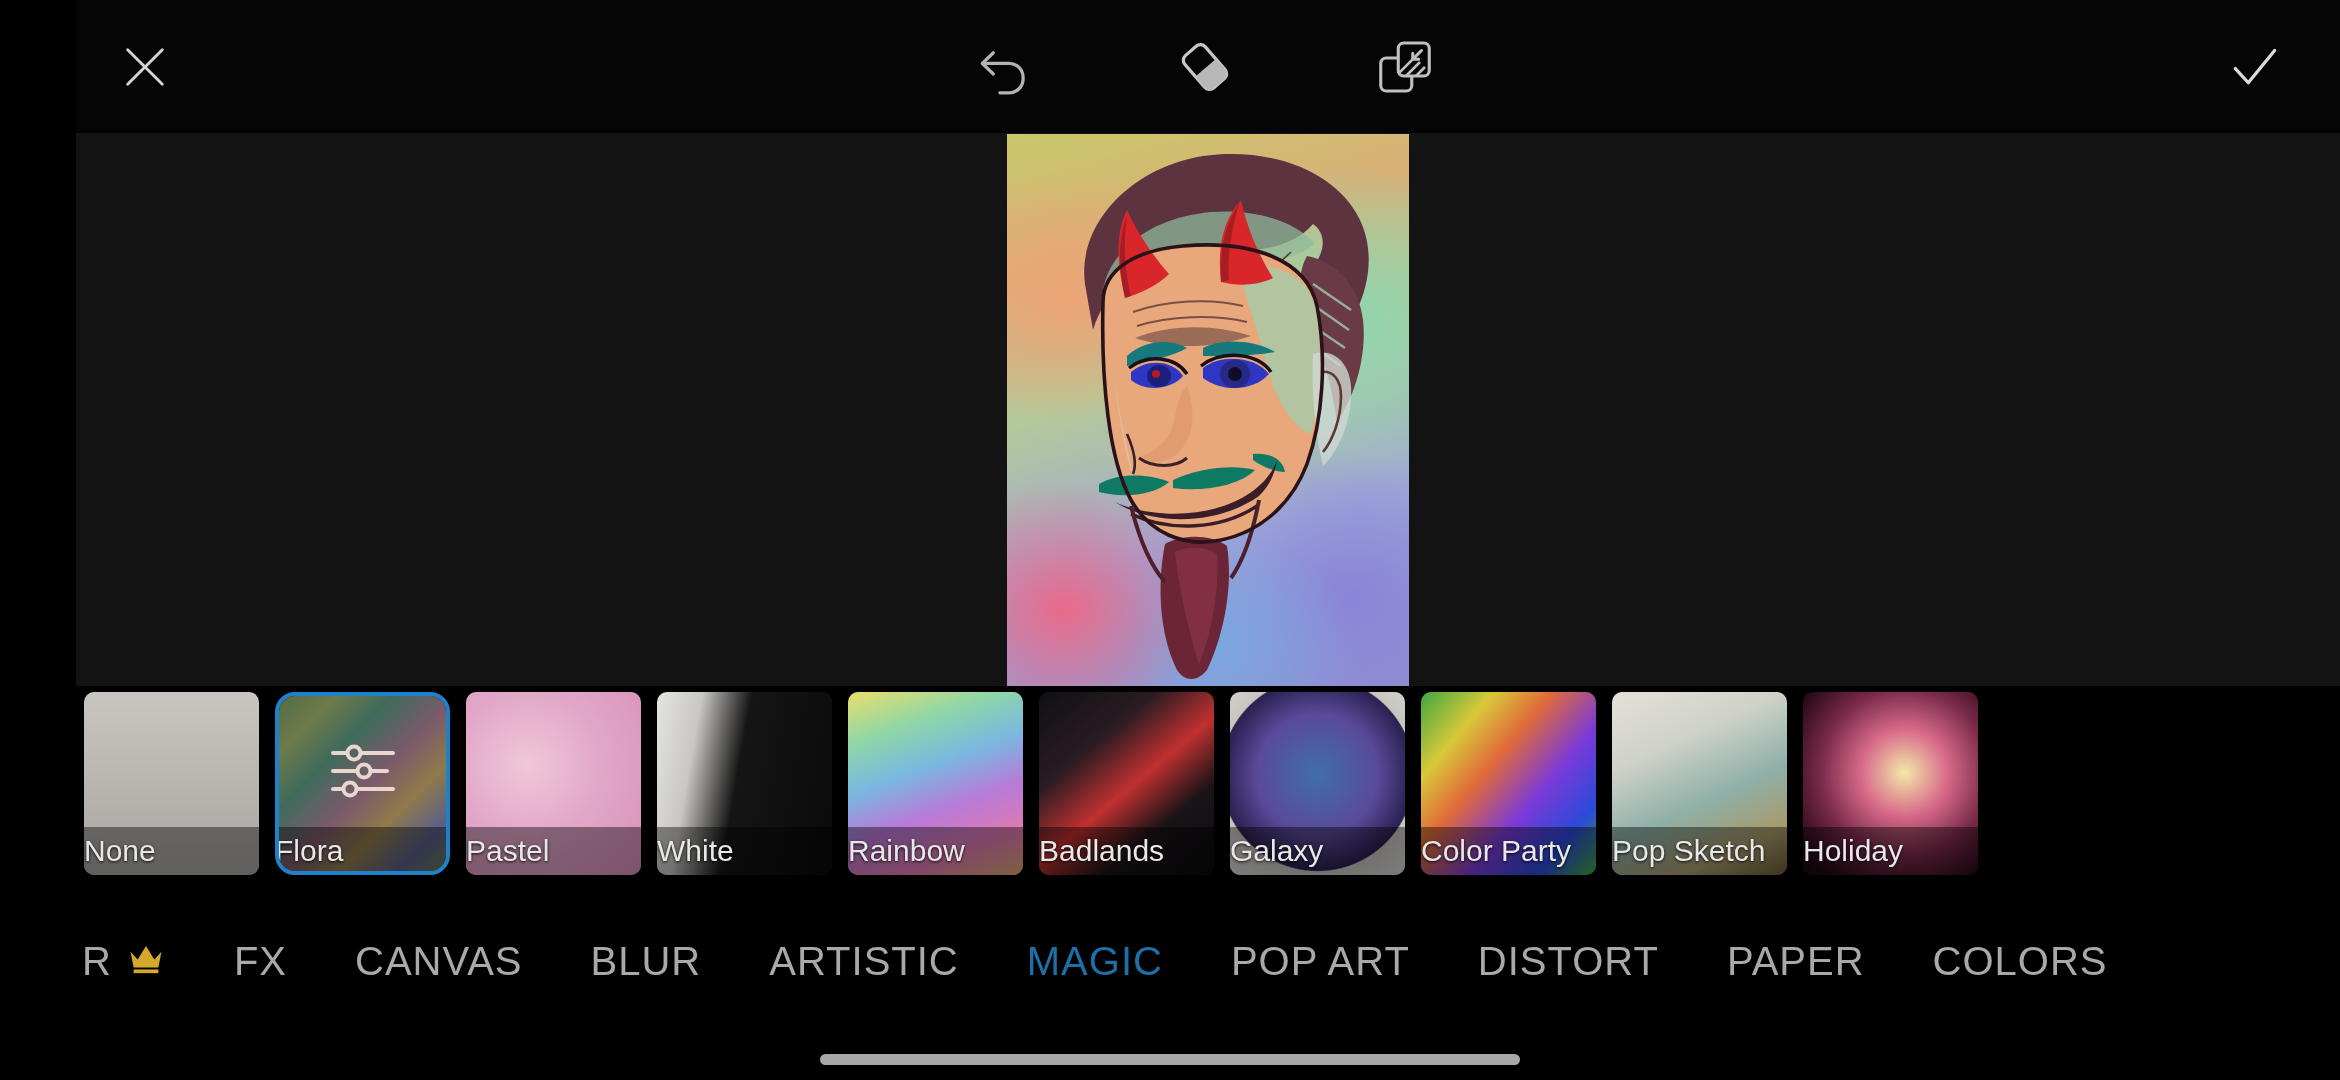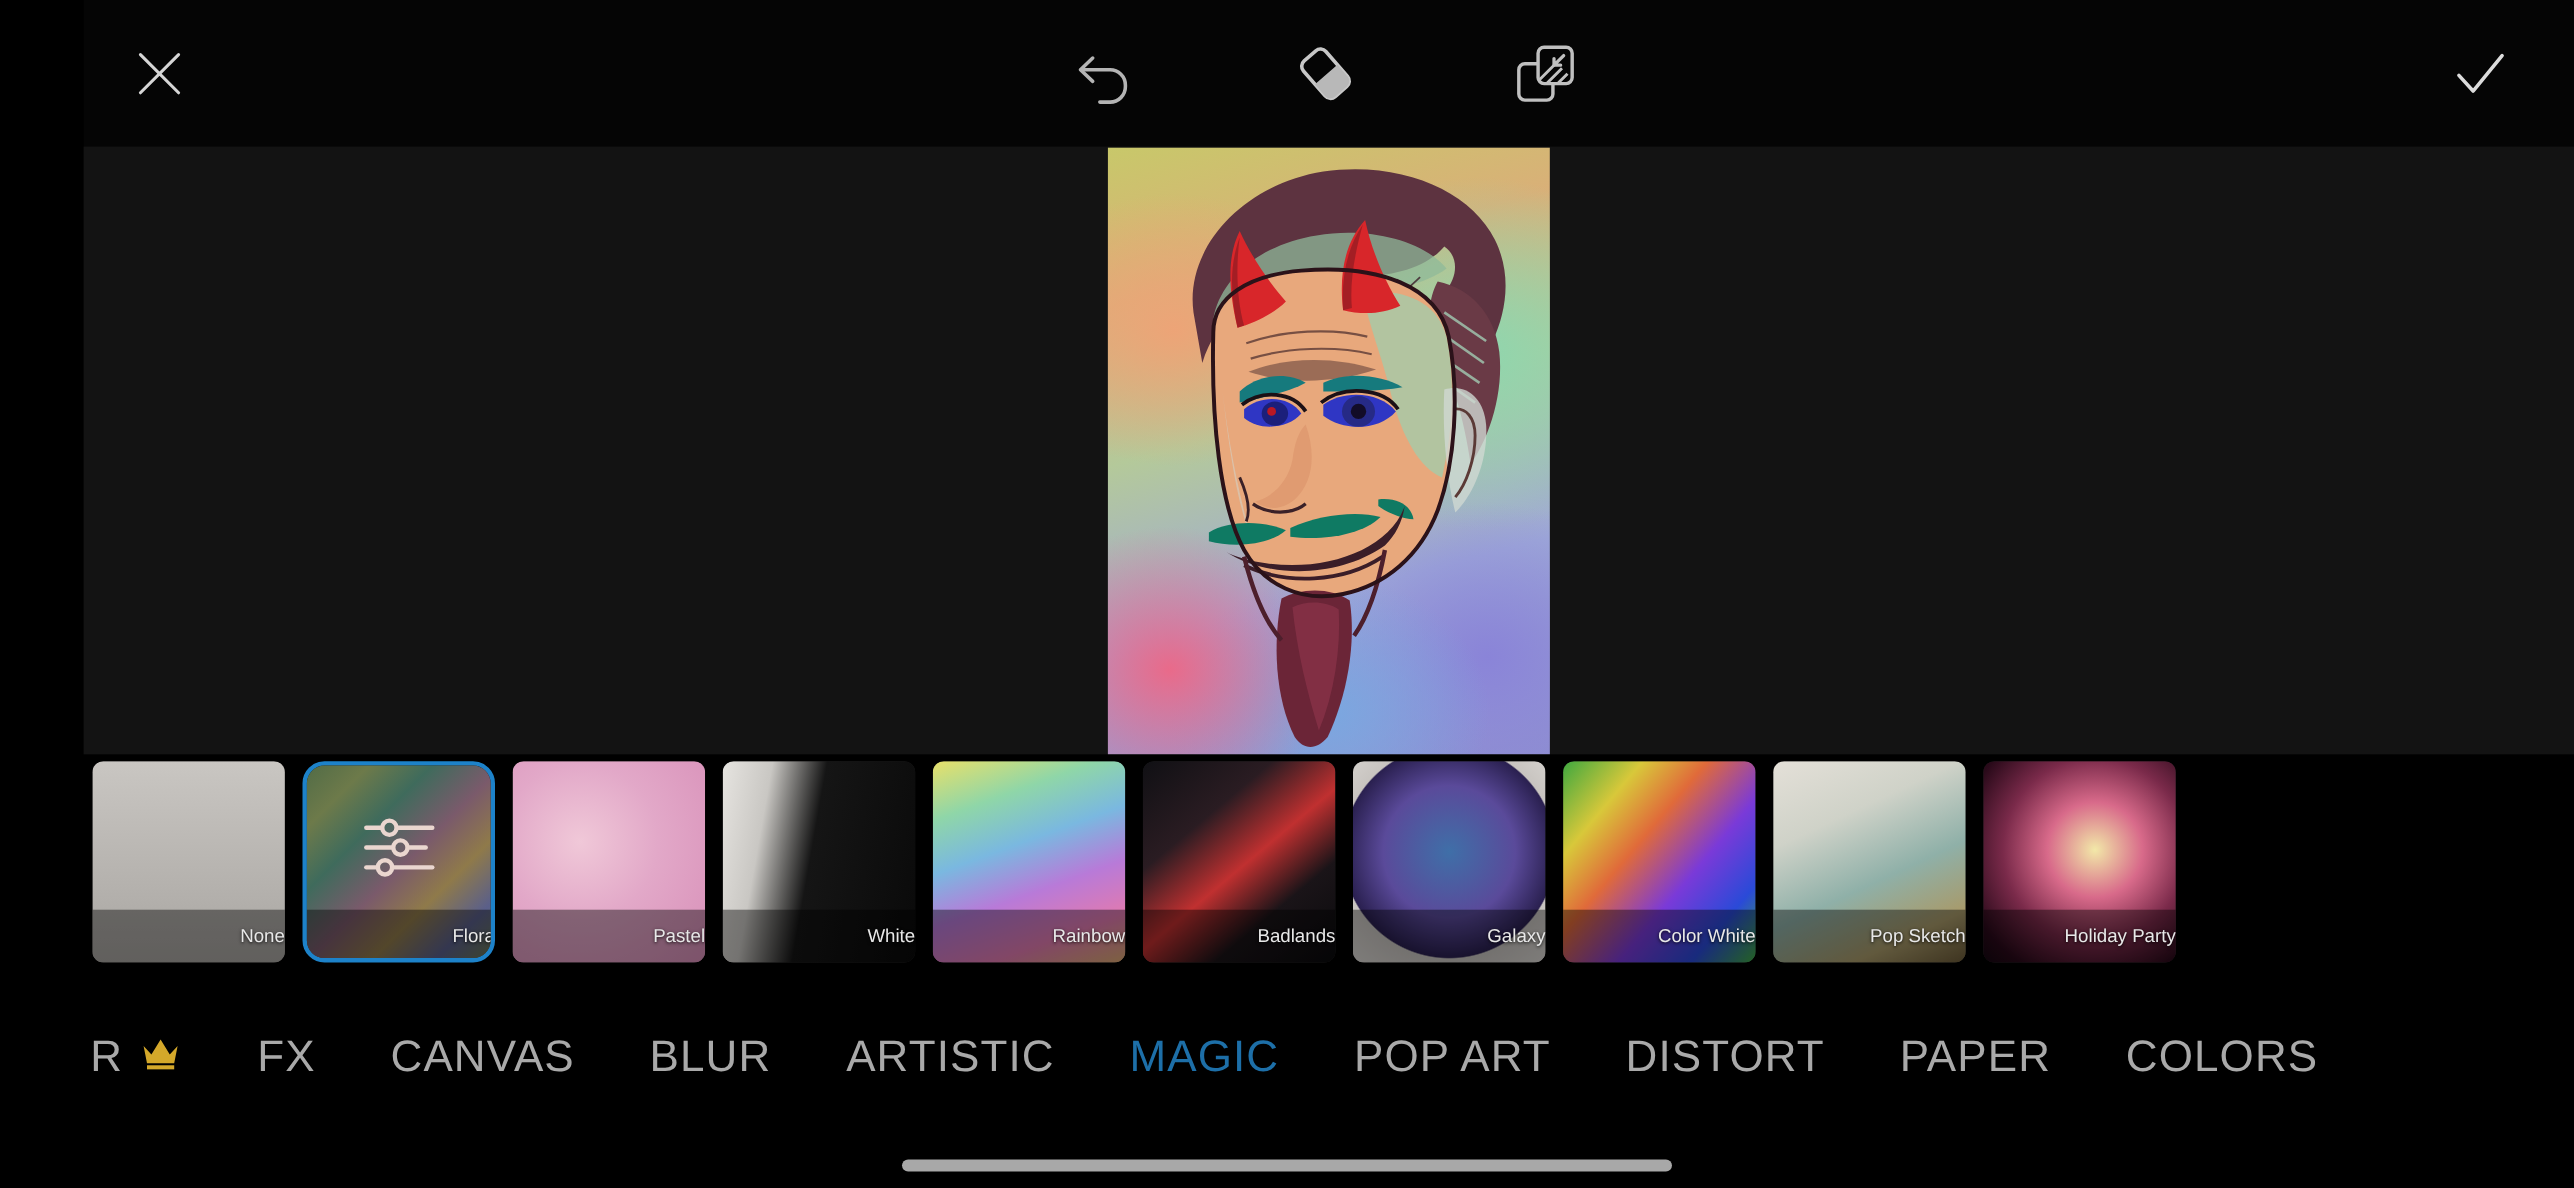--- a/index.html
+++ b/index.html
@@ -51,21 +51,21 @@
   .thumb{
     position:relative; width:175px; height:183px; border-radius:10px;
     overflow:hidden; flex:0 0 auto; cursor:pointer; background:#1a1a1a;
   }
   .thumb.selected{ border:4px solid #1d82c9; border-radius:20px; }
   .thumb .tart{ position:absolute; inset:0; }
   .thumb.selected .tart{ inset:-4px; }
   .thumb .tcap{
     position:absolute; left:0; right:0; bottom:0; height:48px;
     background:rgba(0,0,0,0.42);
-    color:#e8e8e8; font-size:17px; line-height:48px; text-align:right;
+    color:#e8e8e8; font-size:30px; line-height:48px; text-align:left;
     text-shadow:0 1px 3px rgba(0,0,0,.9);
   }
   .thumb.selected .tcap{ left:-4px; right:-4px; bottom:-4px; }
   .sliders{ position:absolute; left:50%; top:44%; transform:translate(-50%,-50%); }
 
   
   .nav{
     position:absolute; left:0; top:886px; width:2340px; height:150px;
     background:#000; overflow:hidden;
   }
@@ -267,21 +267,21 @@
         <div class="thumb">
           <div class="tart" style="background:linear-gradient(140deg,#101014 0%,#2a1c22 30%,#c03030 52%,#1a1418 72%,#0a0a0c 100%);"></div>
           <div class="tcap">Badlands</div>
         </div>
         <div class="thumb">
           <div class="tart" style="background:radial-gradient(circle at 50% 45%,#3f6fa8 0%,#5a4a9a 45%,#2a2050 72%,#c8c4c0 73%,#dad7d3 100%);"></div>
           <div class="tcap">Galaxy</div>
         </div>
         <div class="thumb">
           <div class="tart" style="background:linear-gradient(130deg,#3fa83f 0%,#d8c83a 22%,#e06a3a 40%,#7a3ad8 62%,#2a4ad8 82%,#3fa83f 100%);"></div>
-          <div class="tcap">Color White</div>
+          <div class="tcap">Color Party</div>
         </div>
         <div class="thumb">
           <div class="tart" style="background:linear-gradient(155deg,#e4e0d8 0%,#cfd2c8 30%,#8fb0a8 58%,#a89a6a 82%,#6b5a38 100%);"></div>
           <div class="tcap">Pop Sketch</div>
         </div>
         <div class="thumb">
           <div class="tart" style="background:radial-gradient(circle at 58% 44%,#f2e8a8 0%,#d86a8a 30%,#7a2a4a 58%,#2a0a1a 85%,#140610 100%);"></div>
           <div class="tcap">Holiday Party</div>
         </div>
       </div>

